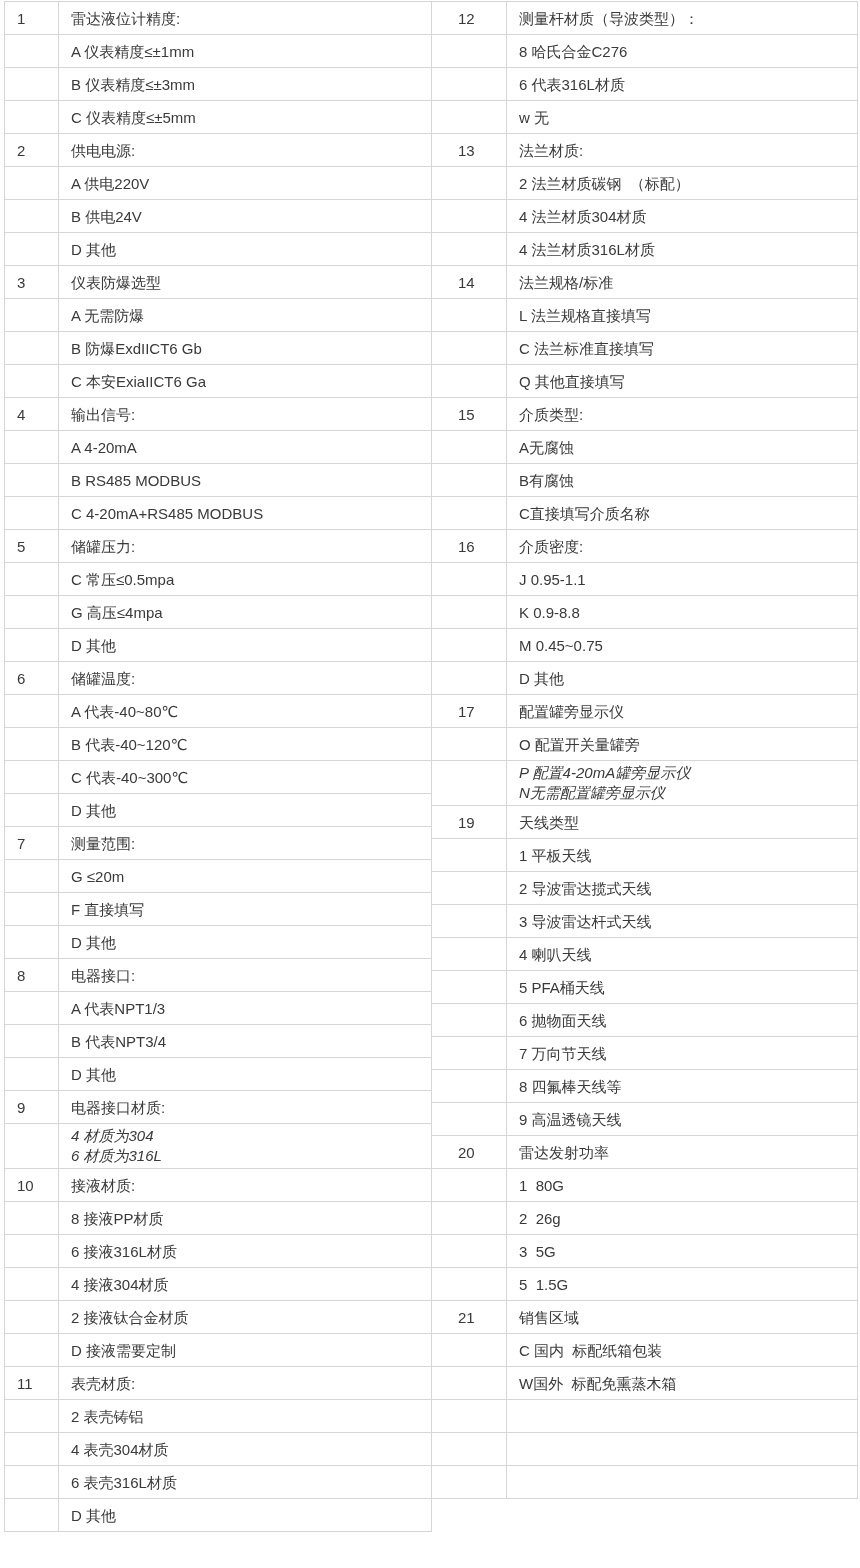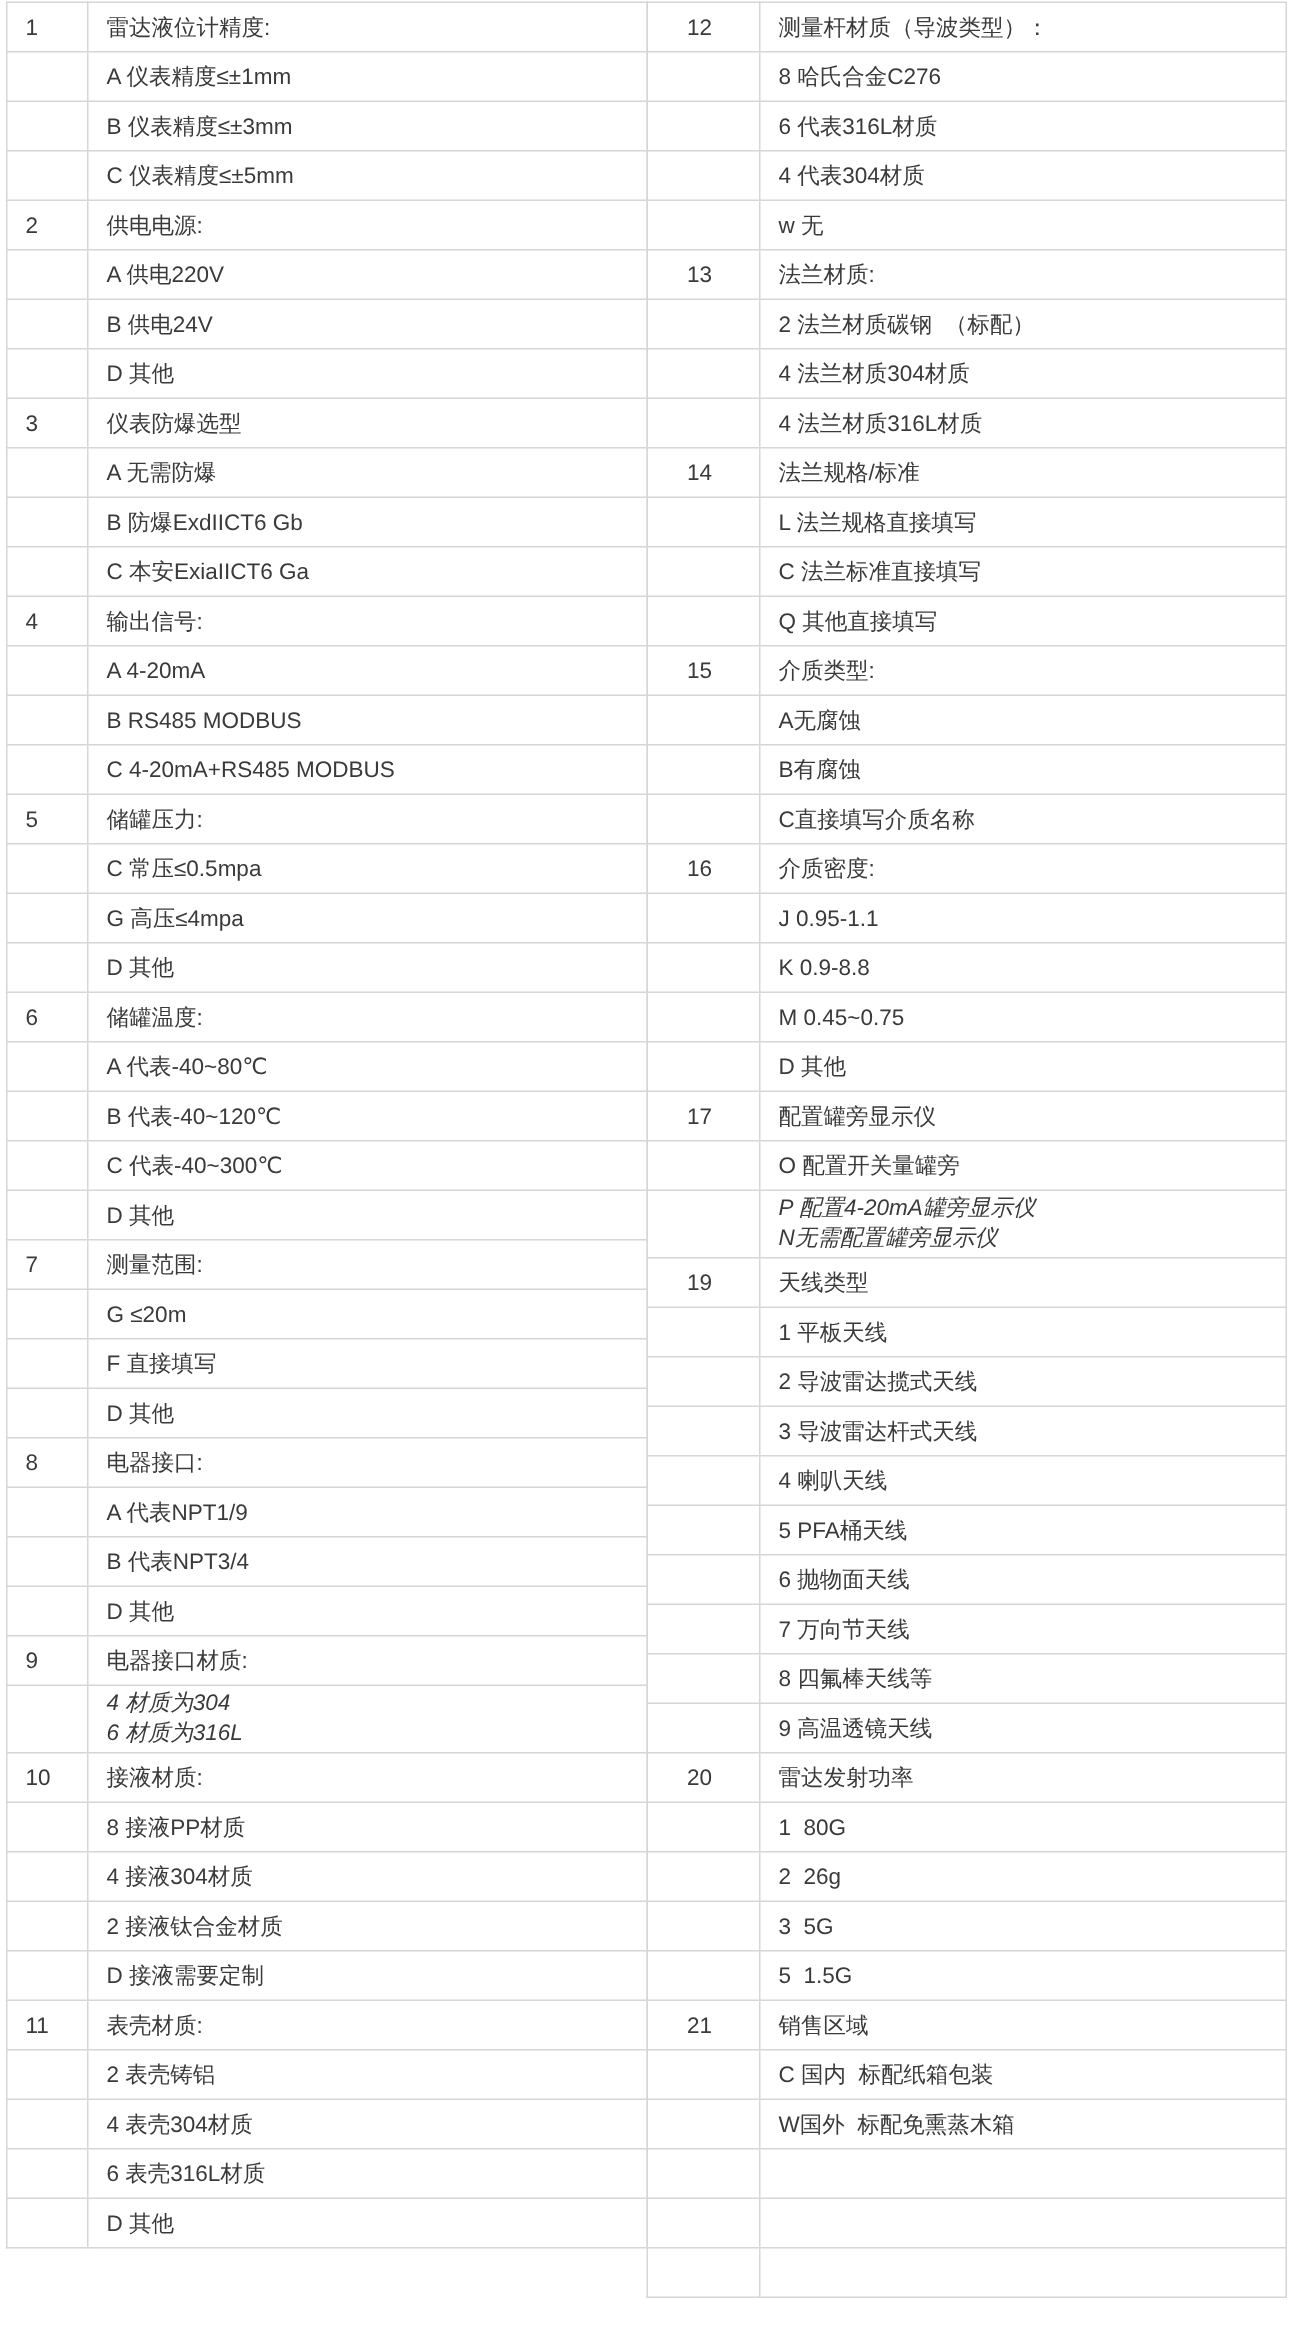--- a/index.html
+++ b/index.html
@@ -168,21 +168,21 @@
         <tr>
           <td class="num-cell"></td>
           <td class="text-cell">D 其他</td>
         </tr>
         <tr>
           <td class="num-cell">8</td>
           <td class="text-cell">电器接口:</td>
         </tr>
         <tr>
           <td class="num-cell"></td>
-          <td class="text-cell">A 代表NPT1/9</td>
+          <td class="text-cell">A 代表NPT1/3</td>
         </tr>
         <tr>
           <td class="num-cell"></td>
           <td class="text-cell">B 代表NPT3/4</td>
         </tr>
         <tr>
           <td class="num-cell"></td>
           <td class="text-cell">D 其他</td>
         </tr>
         <tr>
@@ -194,20 +194,24 @@
           <td class="text-cell">4 材质为304
 6 材质为316L</td>
         </tr>
         <tr>
           <td class="num-cell">10</td>
           <td class="text-cell">接液材质:</td>
         </tr>
         <tr>
           <td class="num-cell"></td>
           <td class="text-cell">8 接液PP材质</td>
+        </tr>
+        <tr>
+          <td class="num-cell"></td>
+          <td class="text-cell">6 接液316L材质</td>
         </tr>
         <tr>
           <td class="num-cell"></td>
           <td class="text-cell">4 接液304材质</td>
         </tr>
         <tr>
           <td class="num-cell"></td>
           <td class="text-cell">2 接液钛合金材质</td>
         </tr>
         <tr>
@@ -249,24 +253,20 @@
         <tr>
           <td class="num-cell"></td>
           <td class="text-cell">8 哈氏合金C276</td>
         </tr>
         <tr>
           <td class="num-cell"></td>
           <td class="text-cell">6 代表316L材质</td>
         </tr>
         <tr>
           <td class="num-cell"></td>
-          <td class="text-cell">4 代表304材质</td>
-        </tr>
-        <tr>
-          <td class="num-cell"></td>
           <td class="text-cell">w 无</td>
         </tr>
         <tr>
           <td class="num-cell">13</td>
           <td class="text-cell">法兰材质:</td>
         </tr>
         <tr>
           <td class="num-cell"></td>
           <td class="text-cell">2 法兰材质碳钢  （标配）</td>
         </tr>

